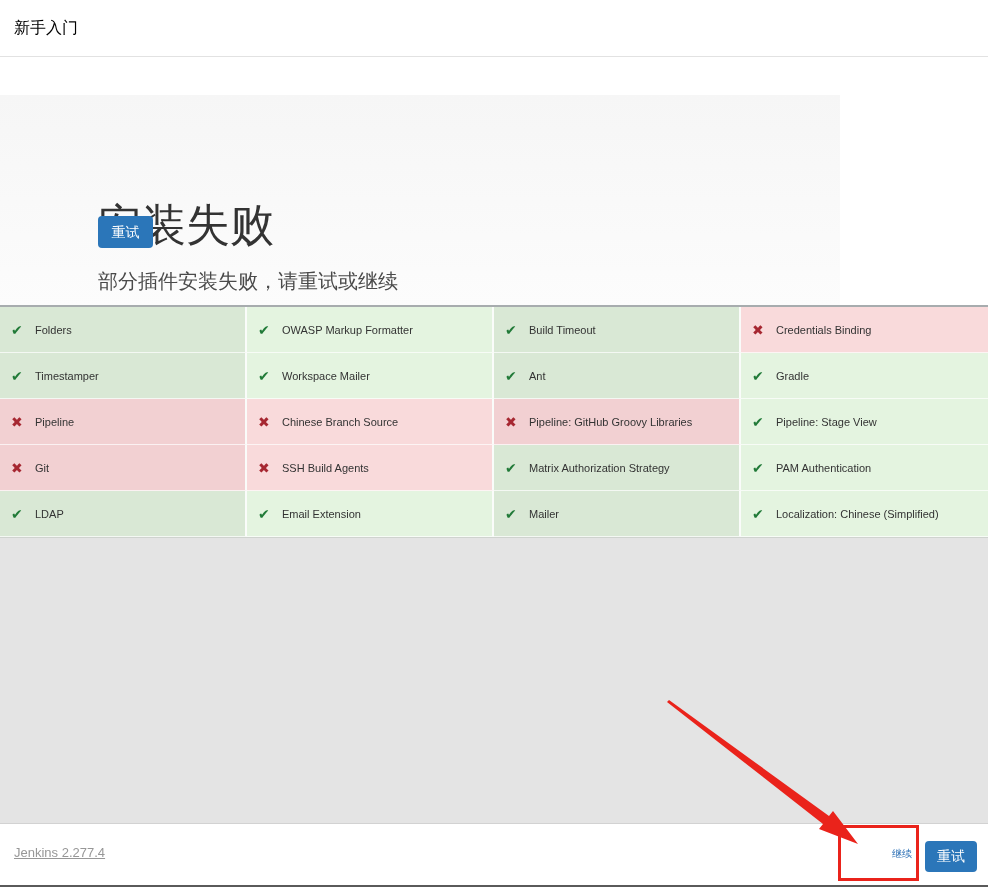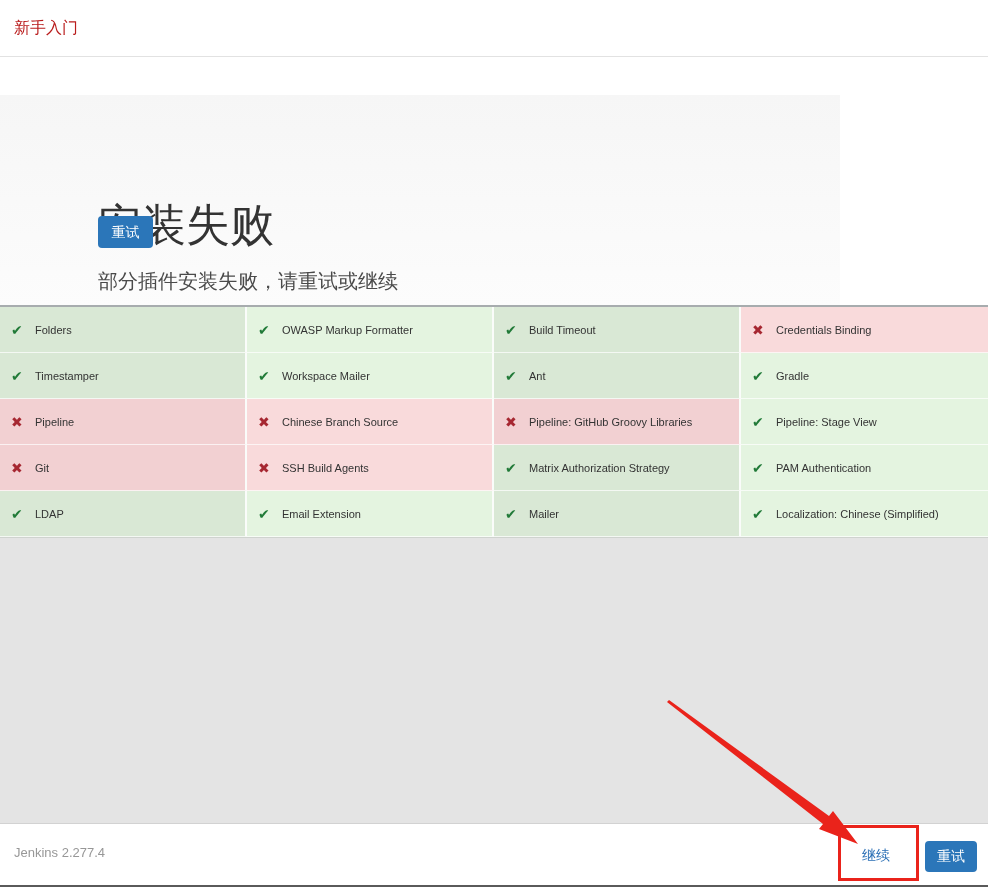--- a/index.html
+++ b/index.html
@@ -2,21 +2,21 @@
 <html style="--accent-blue: #2b76b9; --link-blue: #2a6fb5; --success-icon: #217a38; --failure-icon: #a62731; --cell-success-dark: #d9e8d5; --cell-success-light: #e4f4e0; --cell-failure-dark: #f2d0d2; --cell-failure-light: #f9dadb; --annotation-red: #ea231b;"><head>
 <meta charset="utf-8">
 <style>
   html,body{margin:0;padding:0;background:#fff;}
   body{font-family:"Liberation Sans","DejaVu Sans",sans-serif;}
   .page{position:relative;width:988px;height:889px;background:#fff;overflow:hidden;}
 
   
   .topbar{position:absolute;left:0;top:0;width:988px;height:57px;background:#fff;
           border-bottom:1px solid #e2e2e2;box-sizing:border-box;display:flex;align-items:center;}
-  .topbar-title{margin-left:14px;font-size:16px;color:#b91c1c;}
+  .topbar-title{margin-left:14px;font-size:16px;color:#000000;}
 
   
   .hero{position:absolute;left:0;top:58px;width:840px;height:247px;
         background:linear-gradient(#f6f6f6,#fdfdfd);margin-top:37px;}
   .hero-title{position:absolute;left:98px;top:104px;font-size:44px;font-weight:500;color:#333;line-height:1.2;}
   .hero-subtitle{position:absolute;left:98px;top:173px;font-size:20px;color:#4a4a4a;}
   .btn{display:inline-block;background:var(--accent-blue);color:#fff;border:none;border-radius:4px;
        font-size:14px;cursor:pointer;font-family:inherit;}
   .hero-retry{position:absolute;left:98px;top:216px;width:55px;height:32px;line-height:32px;padding:0;}
 
@@ -36,23 +36,23 @@
   .pi.cross{color:var(--failure-icon);}
   .pname{font-size:11px;color:#333;}
 
   
   .spacer{position:absolute;left:0;top:537px;width:988px;height:286px;background:#e4e4e4;
           border-top:1px solid #cfd3cf;box-sizing:border-box;}
 
   
   .footer{position:absolute;left:0;top:823px;width:988px;height:62px;background:#fff;
           border-top:1px solid #d2d2d2;box-sizing:border-box;}
-  .version{position:absolute;left:14px;top:845px;font-size:13px;color:#979797;}
-  .continue-link{position:absolute;left:862px;top:847px;width:50px;text-align:left;
-                 font-size:14px;color:var(--link-blue);text-decoration:none;cursor:pointer;}
+  .version{position:absolute;left:14px;top:845px;font-size:13px;color:#979797;text-decoration:underline;}
+  .continue-link{position:absolute;left:862px;top:847px;width:50px;text-align:right;
+                 font-size:10px;color:var(--link-blue);text-decoration:none;cursor:pointer;}
   .footer-retry{position:absolute;left:925px;top:841px;width:52px;height:31px;line-height:31px;padding:0;}
   .bottom-line{position:absolute;left:0;top:885px;width:988px;height:2px;background:#5a5a5a;}
 
   
   .annotation{position:absolute;left:0;top:0;width:988px;height:889px;pointer-events:none;z-index:10;}
 </style>
 </head>
 <body>
 
 <div class="page">

